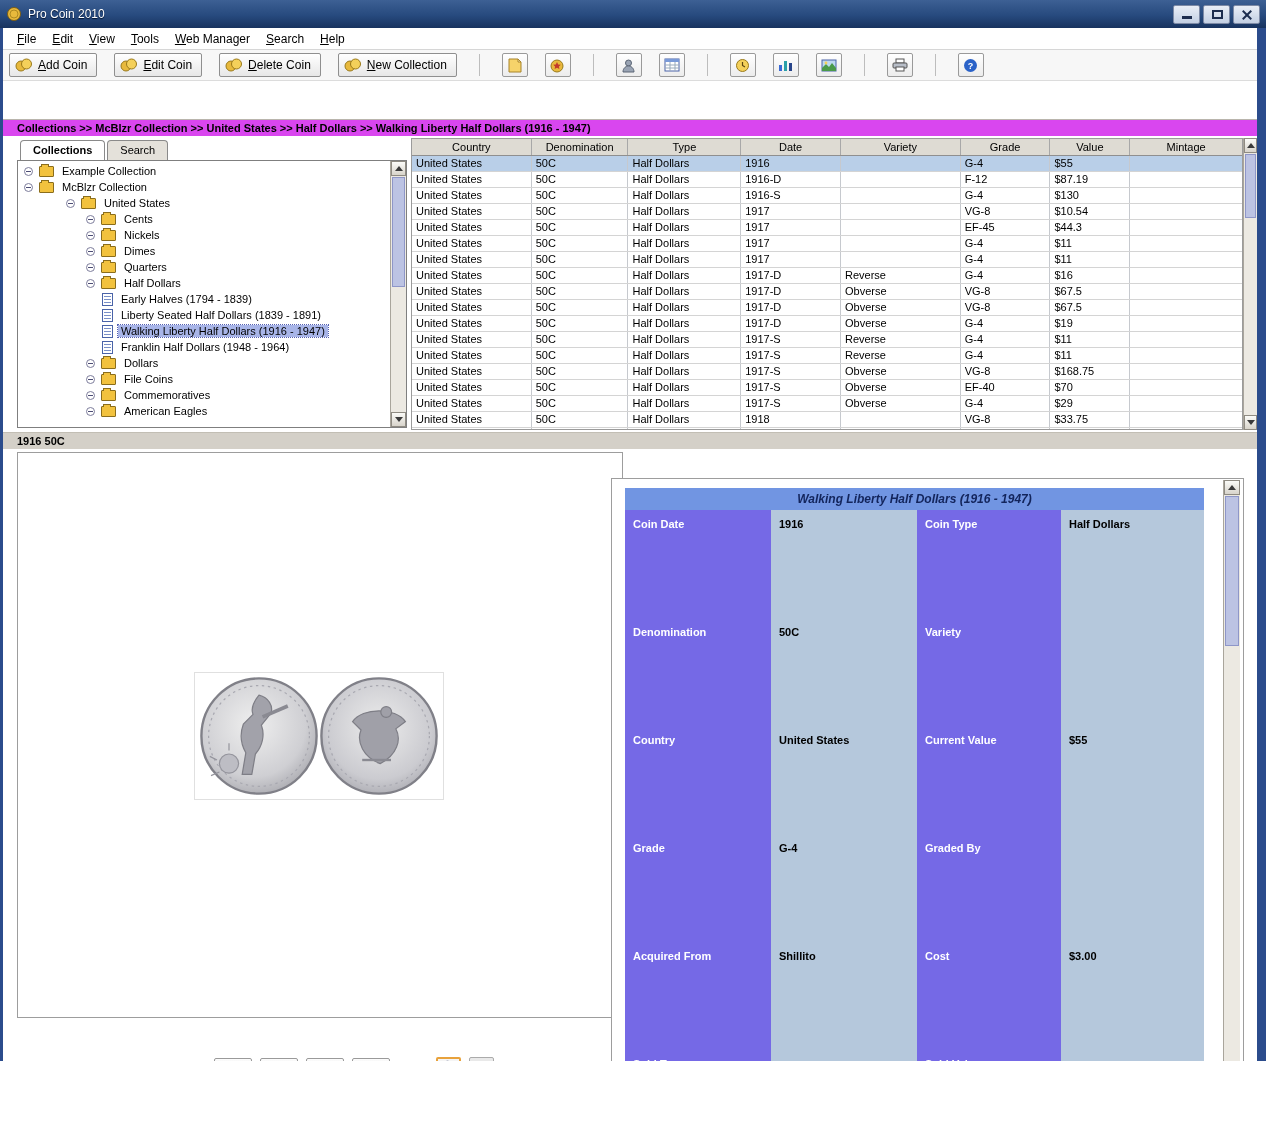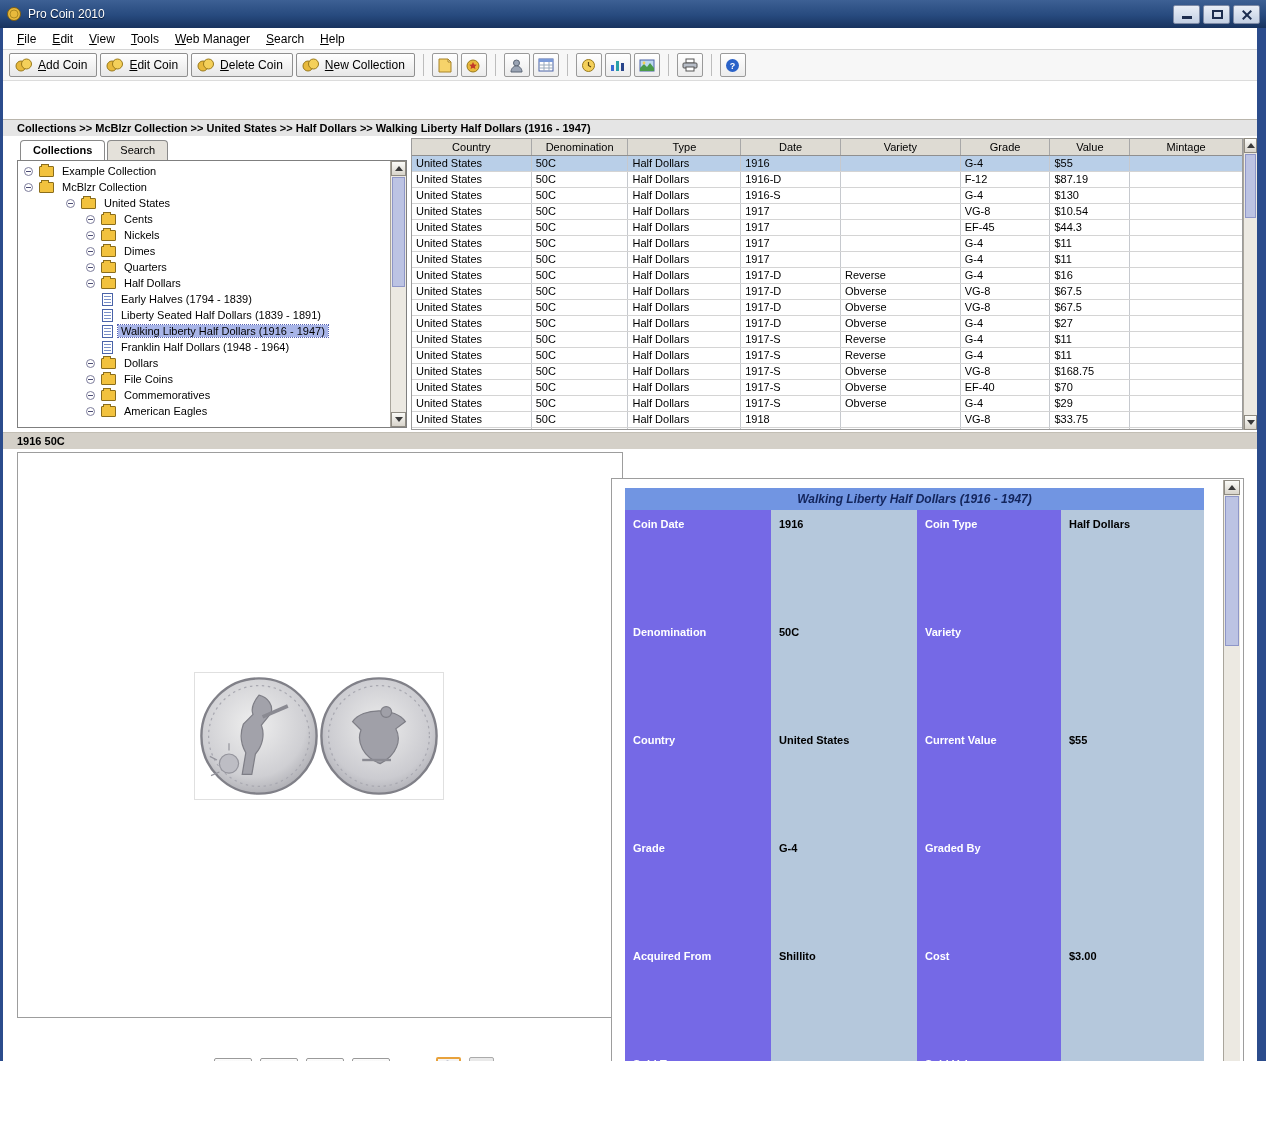--- a/index.html
+++ b/index.html
@@ -21,32 +21,32 @@
   .win-btn .g-x1 { transform:rotate(45deg); }
   .win-btn .g-x2 { transform:rotate(-45deg); }
 
   
   .app { position:absolute; left:3px; top:28px; width:1254px; height:1107px; background:#fff; overflow:hidden; }
 
   .menubar { height:22px; background:#fff; border-bottom:1px solid #d6d6d6; display:flex; align-items:center; padding-left:6px; }
   .menu-item { display:inline-block; padding:3px 8px; font-size:12px; cursor:default; }
   .menu-item::first-letter { text-decoration:underline; }
 
-  .toolbar { height:31px; background:#f7f7f7; border-bottom:1px solid #dcdcdc; display:flex; align-items:center; padding-left:6px; gap:3px; }
+  .toolbar { height:31px; background:#f7f7f7; border-bottom:1px solid #dcdcdc; display:flex; align-items:center; padding-left:6px; gap:17px; }
   .tb-btn { height:24px; display:flex; align-items:center; gap:5px; padding:0 9px 0 5px;
     background:linear-gradient(#ffffff,#e7e7e7); border:1px solid #8f8f8f; border-radius:2px; font-size:12px; cursor:pointer; }
   .tb-btn .lbl { display:inline-block; }
   .tb-btn .lbl::first-letter { text-decoration:underline; }
   .tb-sep { width:1px; height:22px; background:#bdbdbd; margin:0 5px; }
   .tb-ico { width:26px; height:24px; display:flex; align-items:center; justify-content:center;
     background:linear-gradient(#ffffff,#ececec); border:1px solid #9a9a9a; border-radius:2px; cursor:pointer; }
 
   .top-gap { height:38px; background:#fff; }
 
-  .breadcrumb { height:17px; background:#e5e5e5; border-top:1px solid #b9b5ac; display:flex; align-items:center; padding-left:14px;
+  .breadcrumb { height:17px; background:#d946ef; border-top:1px solid #b9b5ac; display:flex; align-items:center; padding-left:14px;
     font-weight:bold; font-size:11px; }
 
   
   .main { position:relative; height:296px; background:#fff; }
 
   
   .left-panel { position:absolute; left:14px; top:4px; width:390px; height:290px; }
   .tabs { display:flex; height:20px; padding-left:3px; }
   .tab { padding:3px 12px 2px; border:1px solid #8a8a8a; border-bottom:none; border-radius:4px 4px 0 0;
     background:#e4e1da; font-size:11px; margin-right:2px; cursor:pointer; }
@@ -479,21 +479,21 @@
               <span class="td c6">$67.5</span>
               <span class="td c7"></span>
             </div>
             <div class="trow">
               <span class="td c0">United States</span>
               <span class="td c1">50C</span>
               <span class="td c2">Half Dollars</span>
               <span class="td c3">1917-D</span>
               <span class="td c4">Obverse</span>
               <span class="td c5">G-4</span>
-              <span class="td c6">$27</span>
+              <span class="td c6">$19</span>
               <span class="td c7"></span>
             </div>
             <div class="trow">
               <span class="td c0">United States</span>
               <span class="td c1">50C</span>
               <span class="td c2">Half Dollars</span>
               <span class="td c3">1917-S</span>
               <span class="td c4">Reverse</span>
               <span class="td c5">G-4</span>
               <span class="td c6">$11</span>

